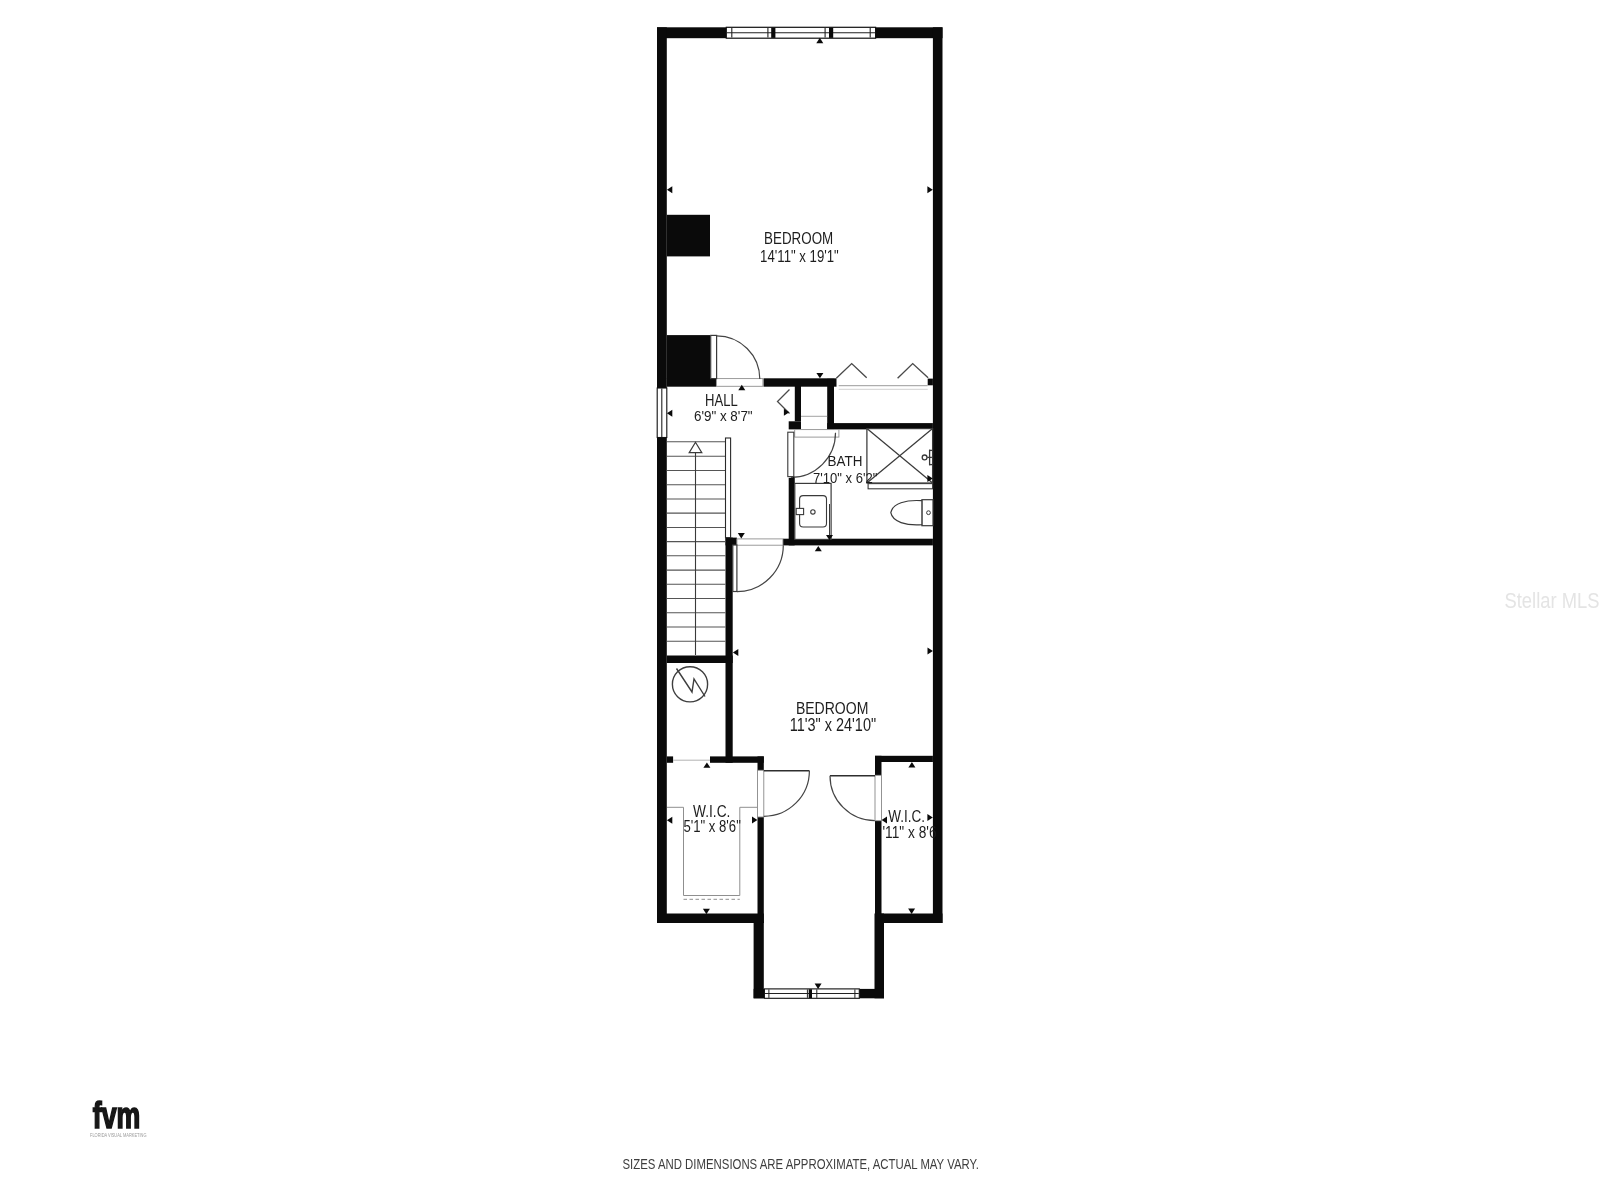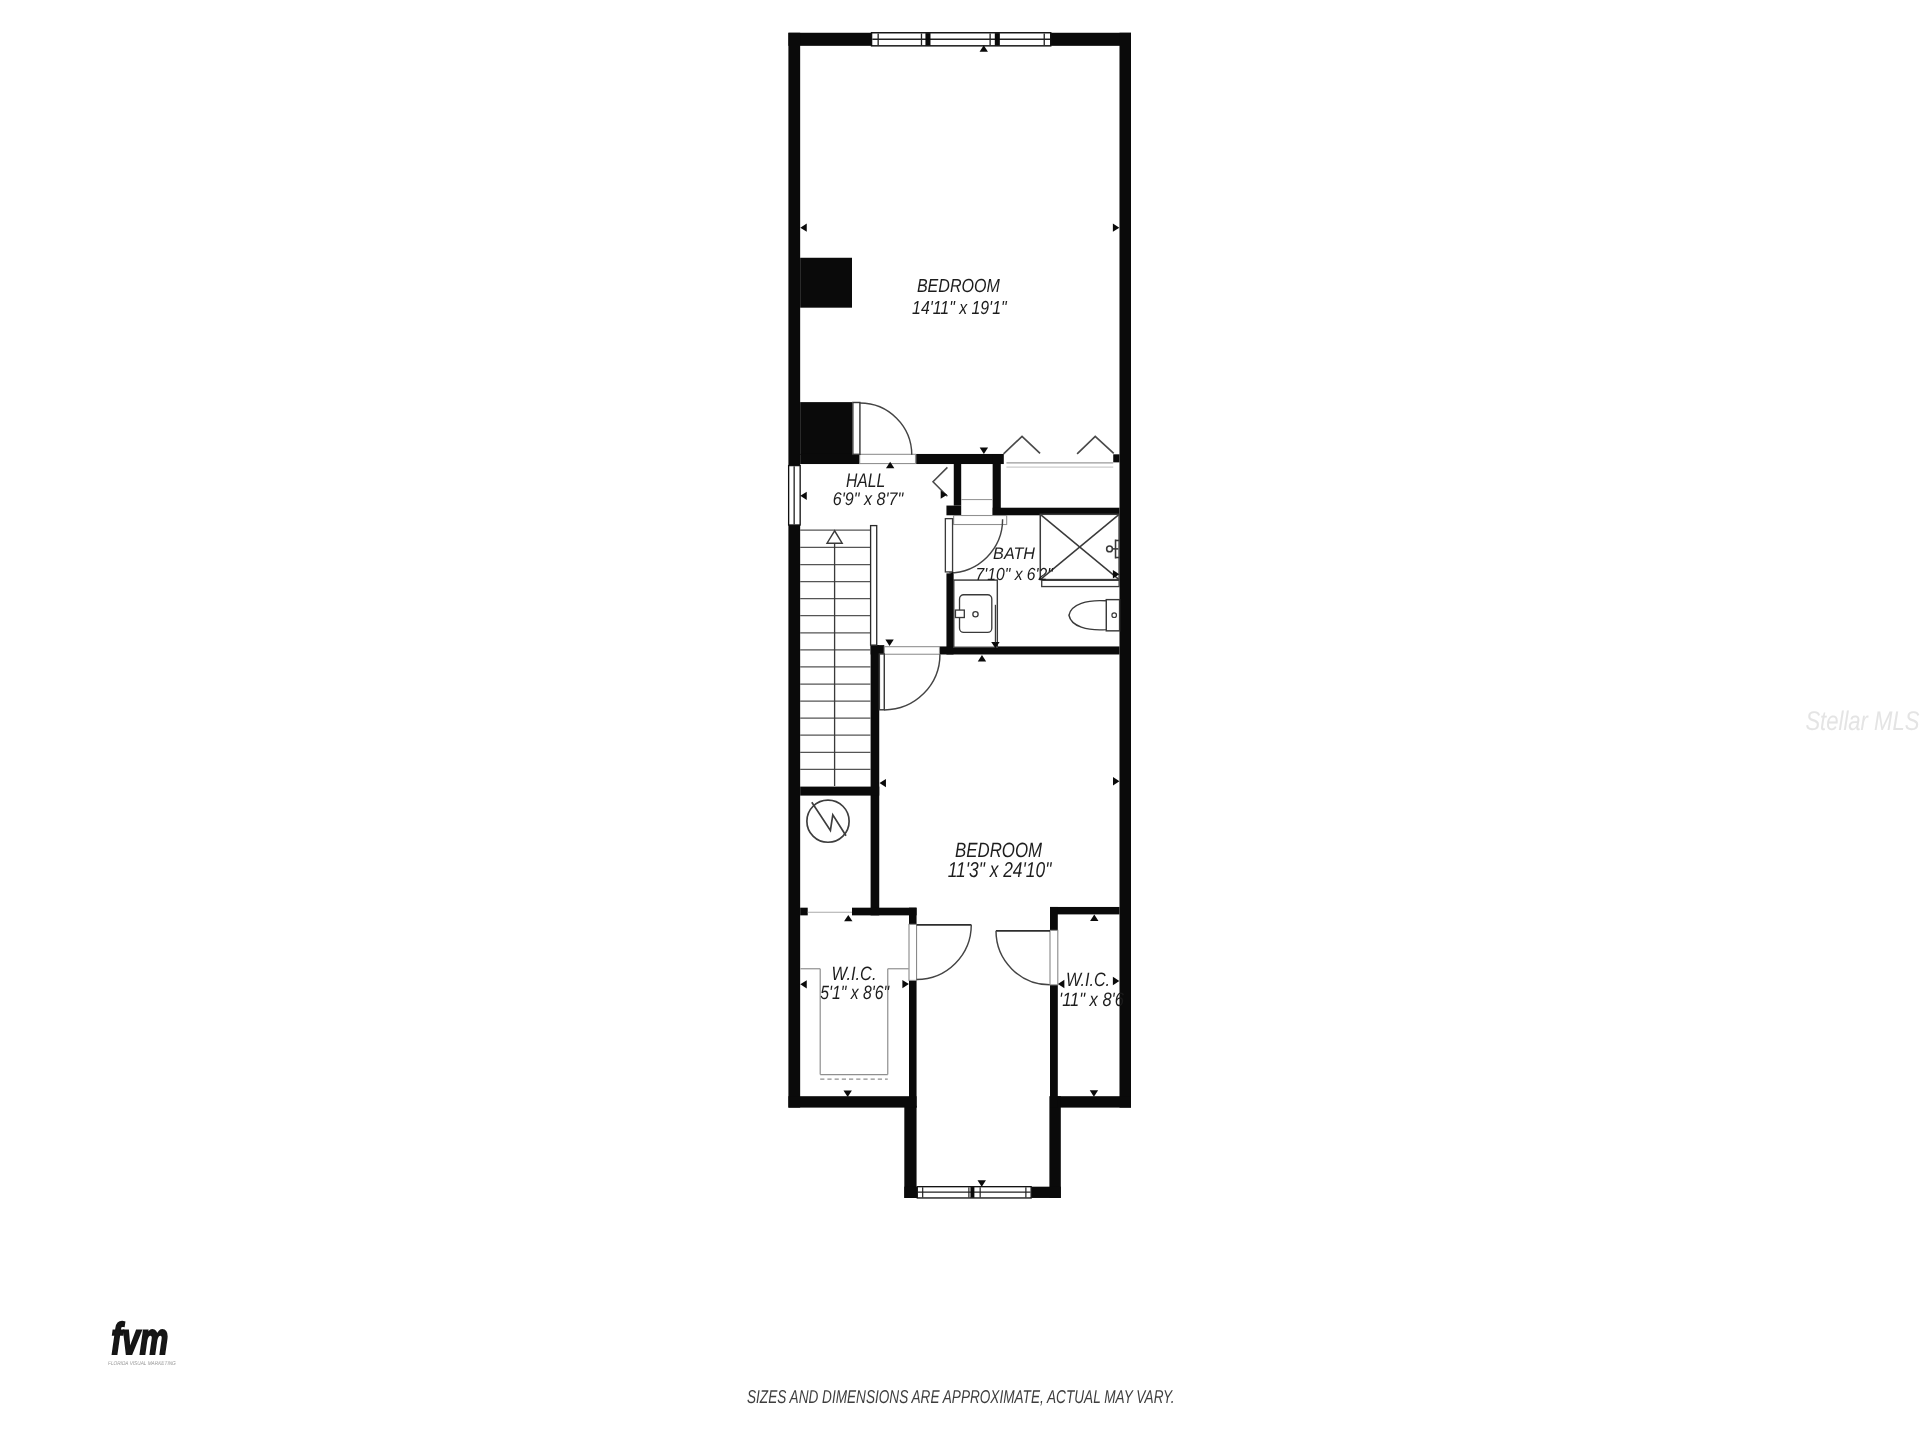--- a/index.html
+++ b/index.html
@@ -1,16 +1,16 @@
 <!DOCTYPE html>
 <html><head>
 <meta charset="utf-8">
 <style>
   html,body{margin:0;padding:0;background:#ffffff;}
-  #page{position:relative;width:1600px;height:1200px;background:#ffffff;overflow:hidden;filter:grayscale(1);font-style:italic;}
+  #page{position:relative;width:1600px;height:1200px;background:#ffffff;overflow:hidden;filter:grayscale(1);}
   svg{display:block;}
   text{font-family:"Liberation Sans",sans-serif;fill-opacity:0.99;}
 </style>
 </head>
 <body>
 
 <div id="page">
 <svg width="1600" height="1200" viewBox="0 0 1600 1200">
 
 <rect x="0" y="0" width="1600" height="1200" fill="#ffffff"></rect>

